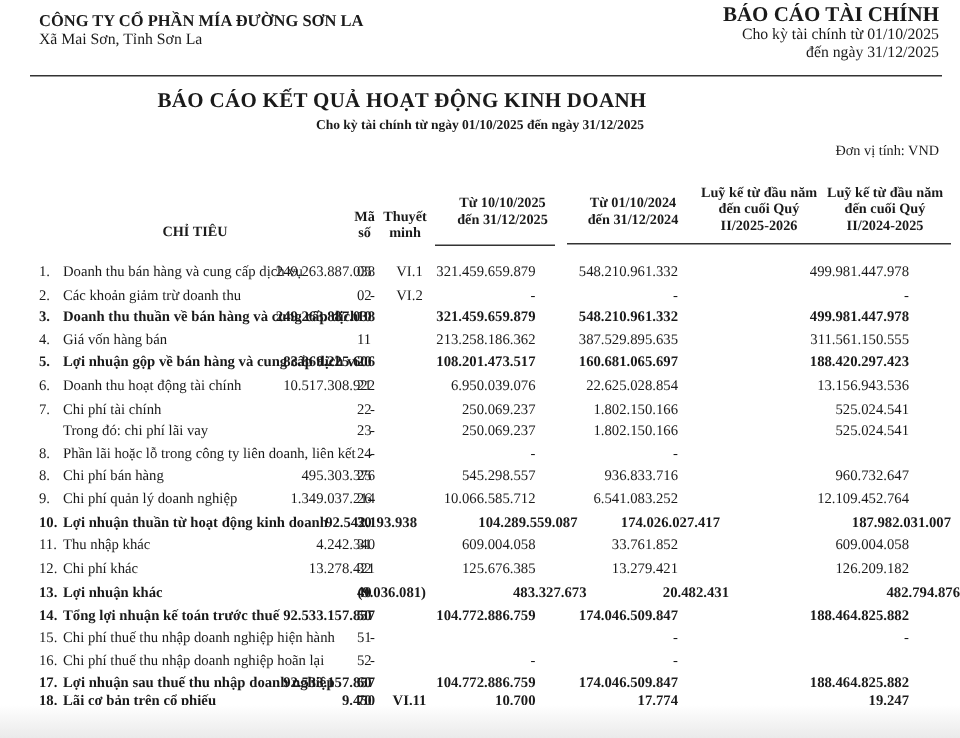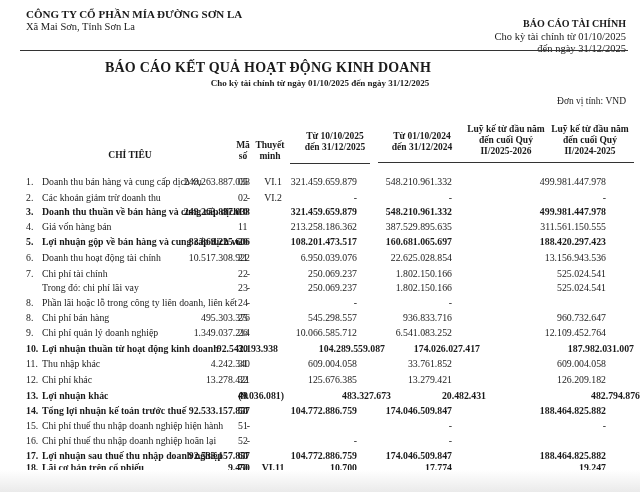--- a/index.html
+++ b/index.html
@@ -7,21 +7,21 @@
     width:640px; height:492px; overflow:hidden;
     background:#ffffff;
     font-family:"Liberation Serif", "DejaVu Serif", serif;
     color:#1a1a1a;
     position:relative;
   }
   .page { position:absolute; left:0; top:0; width:640px; height:492px; }
   .company { position:absolute; left:26px; top:8px; font-size:10.5px; line-height:12.5px; }
   .company .name { font-weight:bold; font-size:11px; }
   .report-head { position:absolute; right:14px; top:5px; text-align:right; font-size:10.5px; line-height:12.5px; }
-  .report-head .rt { font-weight:bold; font-size:10px;margin-top:13px; }
+  .report-head .rt { font-weight:bold; font-size:14px; }
   .top-rule { position:absolute; left:20px; right:12px; top:50px; height:0; border-top:1.6px solid #333; }
   .title { position:absolute; left:0; width:536px; top:60px; text-align:center; font-weight:bold; font-size:14px; letter-spacing:0.2px; }
   .subtitle { position:absolute; left:0; width:640px; top:78px; text-align:center; font-weight:bold; font-size:9px; }
   .unit { position:absolute; right:14px; top:96px; font-size:9.5px; }
 
   .hdr { position:absolute; font-weight:bold; font-size:9.5px; line-height:11px; text-align:center; }
   .hdr-rule { position:absolute; top:163px; height:0; border-top:1.4px solid #333; }
 
   .row { position:absolute; left:0; width:640px; height:14px; font-size:9.8px; line-height:14px; }
   .row.bold { font-weight:bold; }

